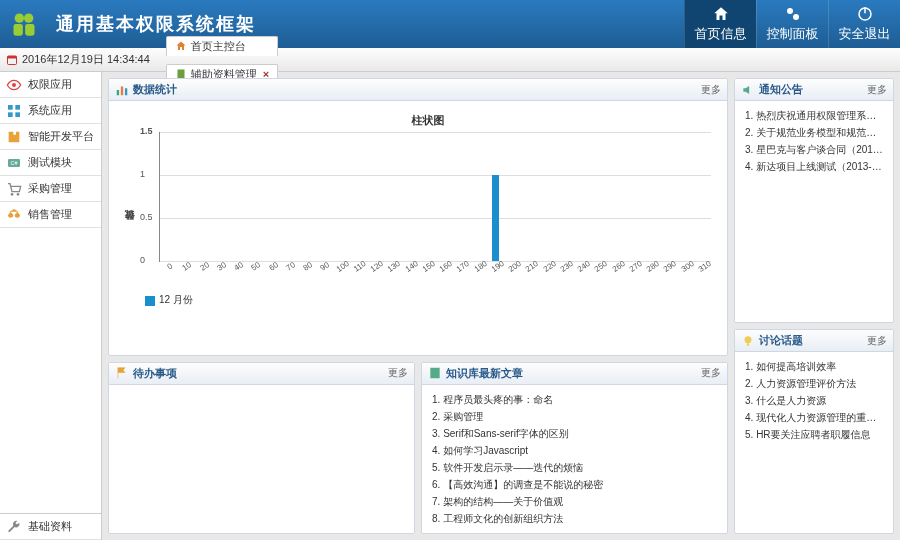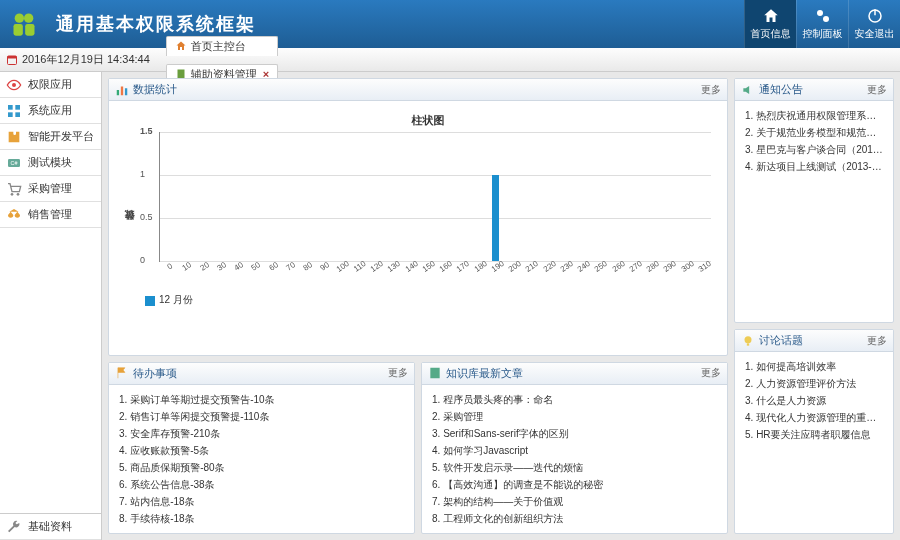--- a/index.html
+++ b/index.html
@@ -2,41 +2,41 @@
 <html><head>
 <meta charset="utf-8">
 <style>
 * { margin: 0; padding: 0; box-sizing: border-box; font-family: "Microsoft YaHei", Arial, sans-serif; }
 body { width: 900px; height: 540px; overflow: hidden; background: #e8e8e8; font-size: 11px; }
 .header { height: 48px; background: linear-gradient(#2a7abf, #1e5d94); display: flex; align-items: center; color: #fff; }
 .logo { width: 48px; height: 48px; display: flex; align-items: center; justify-content: center; }
 .logo-icon { width: 28px; height: 28px; }
 .app-title { font-size: 18px; font-weight: bold; letter-spacing: 2px; flex: 1; padding-left: 8px; }
 .header-nav { display: flex; height: 100%; }
-.header-nav-item { width: 52px; display: flex; flex-direction: column; align-items: center; justify-content: center; font-size: 10px; cursor: pointer; border-left: 1px solid rgba(255,255,255,0.15); text-align: right; }
+.header-nav-item { width: 72px; display: flex; flex-direction: column; align-items: center; justify-content: center; font-size: 13px; cursor: pointer; border-left: 1px solid rgba(255,255,255,0.15); text-align: right; }
 .header-nav-item.active { background: #0f4570; }
 .header-nav-item svg { width: 18px; height: 18px; margin-bottom: 2px; }
 .toolbar { height: 24px; background: linear-gradient(#fdfdfd, #e9e9e9); border-bottom: 1px solid #ccc; display: flex; align-items: center; padding: 0 6px; font-size: 11px; color: #333; }
 .toolbar .date { display: flex; align-items: center; gap: 4px; }
 .toolbar .tabs { display: flex; margin-left: 16px; gap: 8px; flex-direction: column; }
 .toolbar .tab { background: #fff; border: 1px solid #ccc; border-bottom: none; padding: 2px 8px; border-radius: 2px 2px 0 0; display: flex; align-items: center; gap: 4px; cursor: pointer; }
 .toolbar .tab.active { background: #fff; }
 .body { display: flex; height: calc(540px - 48px - 24px); }
 .sidebar { width: 102px; background: #fff; border-right: 1px solid #ccc; display: flex; flex-direction: column; }
 .sidebar-top { flex: 1; overflow: hidden; }
 .sidebar-item { height: 26px; border-bottom: 1px solid #e0e0e0; display: flex; align-items: center; padding: 0 6px; cursor: pointer; gap: 6px; font-size: 11px; color: #333; }
 .sidebar-item .si-icon { width: 16px; height: 16px; flex-shrink: 0; }
 .sidebar-bottom { border-top: 1px solid #ccc; }
 .main { flex: 1; display: flex; gap: 6px; padding: 6px; overflow: hidden; }
 .col-left { flex: 1; display: flex; flex-direction: column; gap: 6px; min-width: 0; }
 .col-right { width: 160px; display: flex; flex-direction: column; gap: 6px; }
 .panel { background: #fff; border: 1px solid #cfd8e2; border-radius: 2px; display: flex; flex-direction: column; min-height: 0; }
 .panel-hd { height: 22px; background: linear-gradient(#fdfdfd, #e8eef5); border-bottom: 1px solid #cfd8e2; display: flex; align-items: center; padding: 0 6px; font-size: 11px; color: #2a5a8a; }
 .panel-hd .ph-icon { width: 14px; height: 14px; margin-right: 4px; }
-.panel-hd .ph-title { flex: 1; font-weight: normal; }
+.panel-hd .ph-title { flex: 1; font-weight: bold; }
 .panel-hd .ph-more { color: #666; cursor: pointer; font-size: 10px; }
 .panel-bd { flex: 1; padding: 6px 8px; overflow: hidden; font-size: 10px; color: #333; line-height: 1.7; }
 .panel-bd ol { list-style-position: inside; padding-left: 2px; }
 .panel-bd ol li { white-space: nowrap; overflow: hidden; text-overflow: ellipsis; }
 .chart-panel { flex: 1.6; }
 .chart-area { position: relative; height: 100%; padding: 4px 8px 4px 28px; }
 .chart-title { text-align: center; font-size: 11px; font-weight: bold; margin-bottom: 2px; }
 .chart-y-label { position: absolute; left: 4px; top: 50%; transform: translateY(-50%) rotate(-180deg); writing-mode: vertical-rl; font-size: 10px; color: #444; }
 .chart-plot { position: relative; height: 130px; border-left: 1px solid #888; border-bottom: 1px solid #888; margin-left: 14px; }
 .chart-grid-line { position: absolute; left: 0; right: 0; border-top: 1px solid #ddd; }
@@ -277,32 +277,20 @@
 
       <div class="row-panels">
         <div class="panel">
           <div class="panel-hd">
             <svg class="ph-icon" viewBox="0 0 24 24">
                 <path d="M5 3v18M5 3h12l-3 4 3 4H5" fill="#e7a23a" stroke="#e7a23a"></path>
               </svg>
             <span class="ph-title">待办事项</span>
             <span class="ph-more">更多</span>
           </div>
-          <div class="panel-bd">
-              <ol id="list-tasks">
-                <li>采购订单等期过提交预警告-10条</li>
-                <li>销售订单等闲提交预警提-110条</li>
-                <li>安全库存预警-210条</li>
-                <li>应收账款预警-5条</li>
-                <li>商品质保期预警-80条</li>
-                <li>系统公告信息-38条</li>
-                <li>站内信息-18条</li>
-                <li>手续待核-18条</li>
-              </ol>
-            </div>
         </div>
         <div class="panel">
           <div class="panel-hd">
             <svg class="ph-icon" viewBox="0 0 24 24">
                 <rect x="4" y="3" width="16" height="18" fill="#5a8"></rect>
               </svg>
             <span class="ph-title">知识库最新文章</span>
             <span class="ph-more">更多</span>
           </div>
           <div class="panel-bd">

